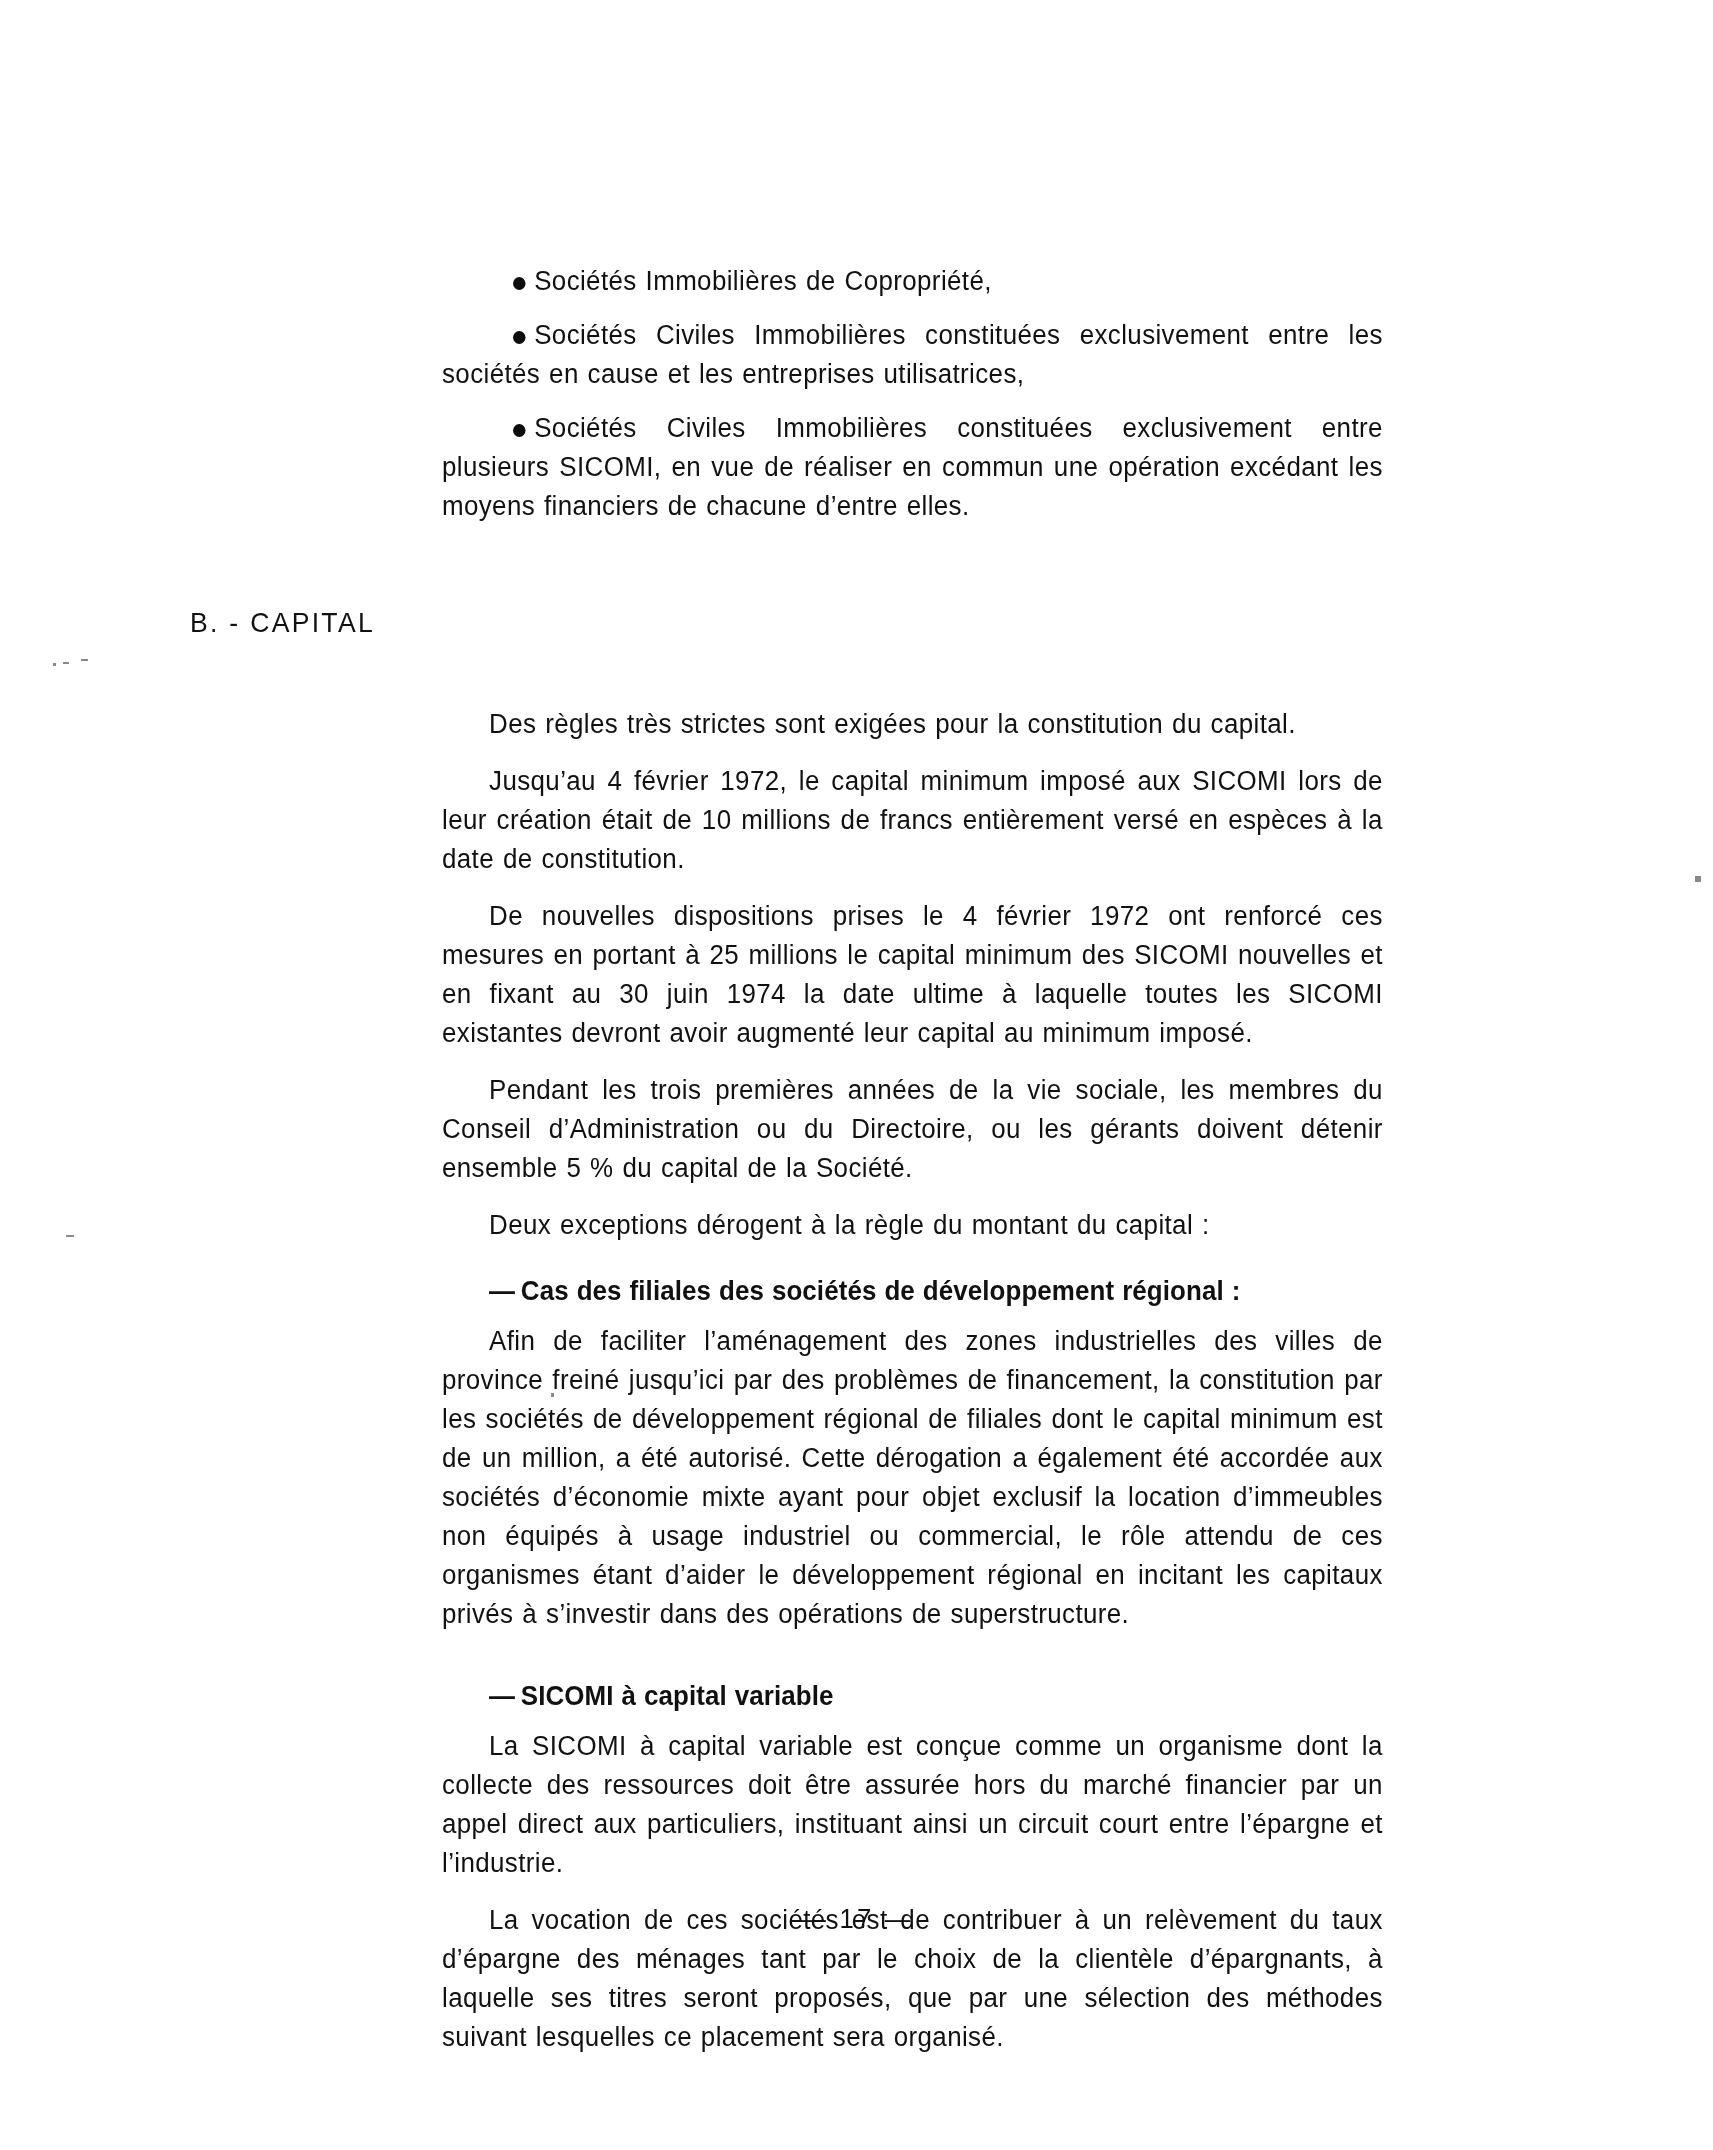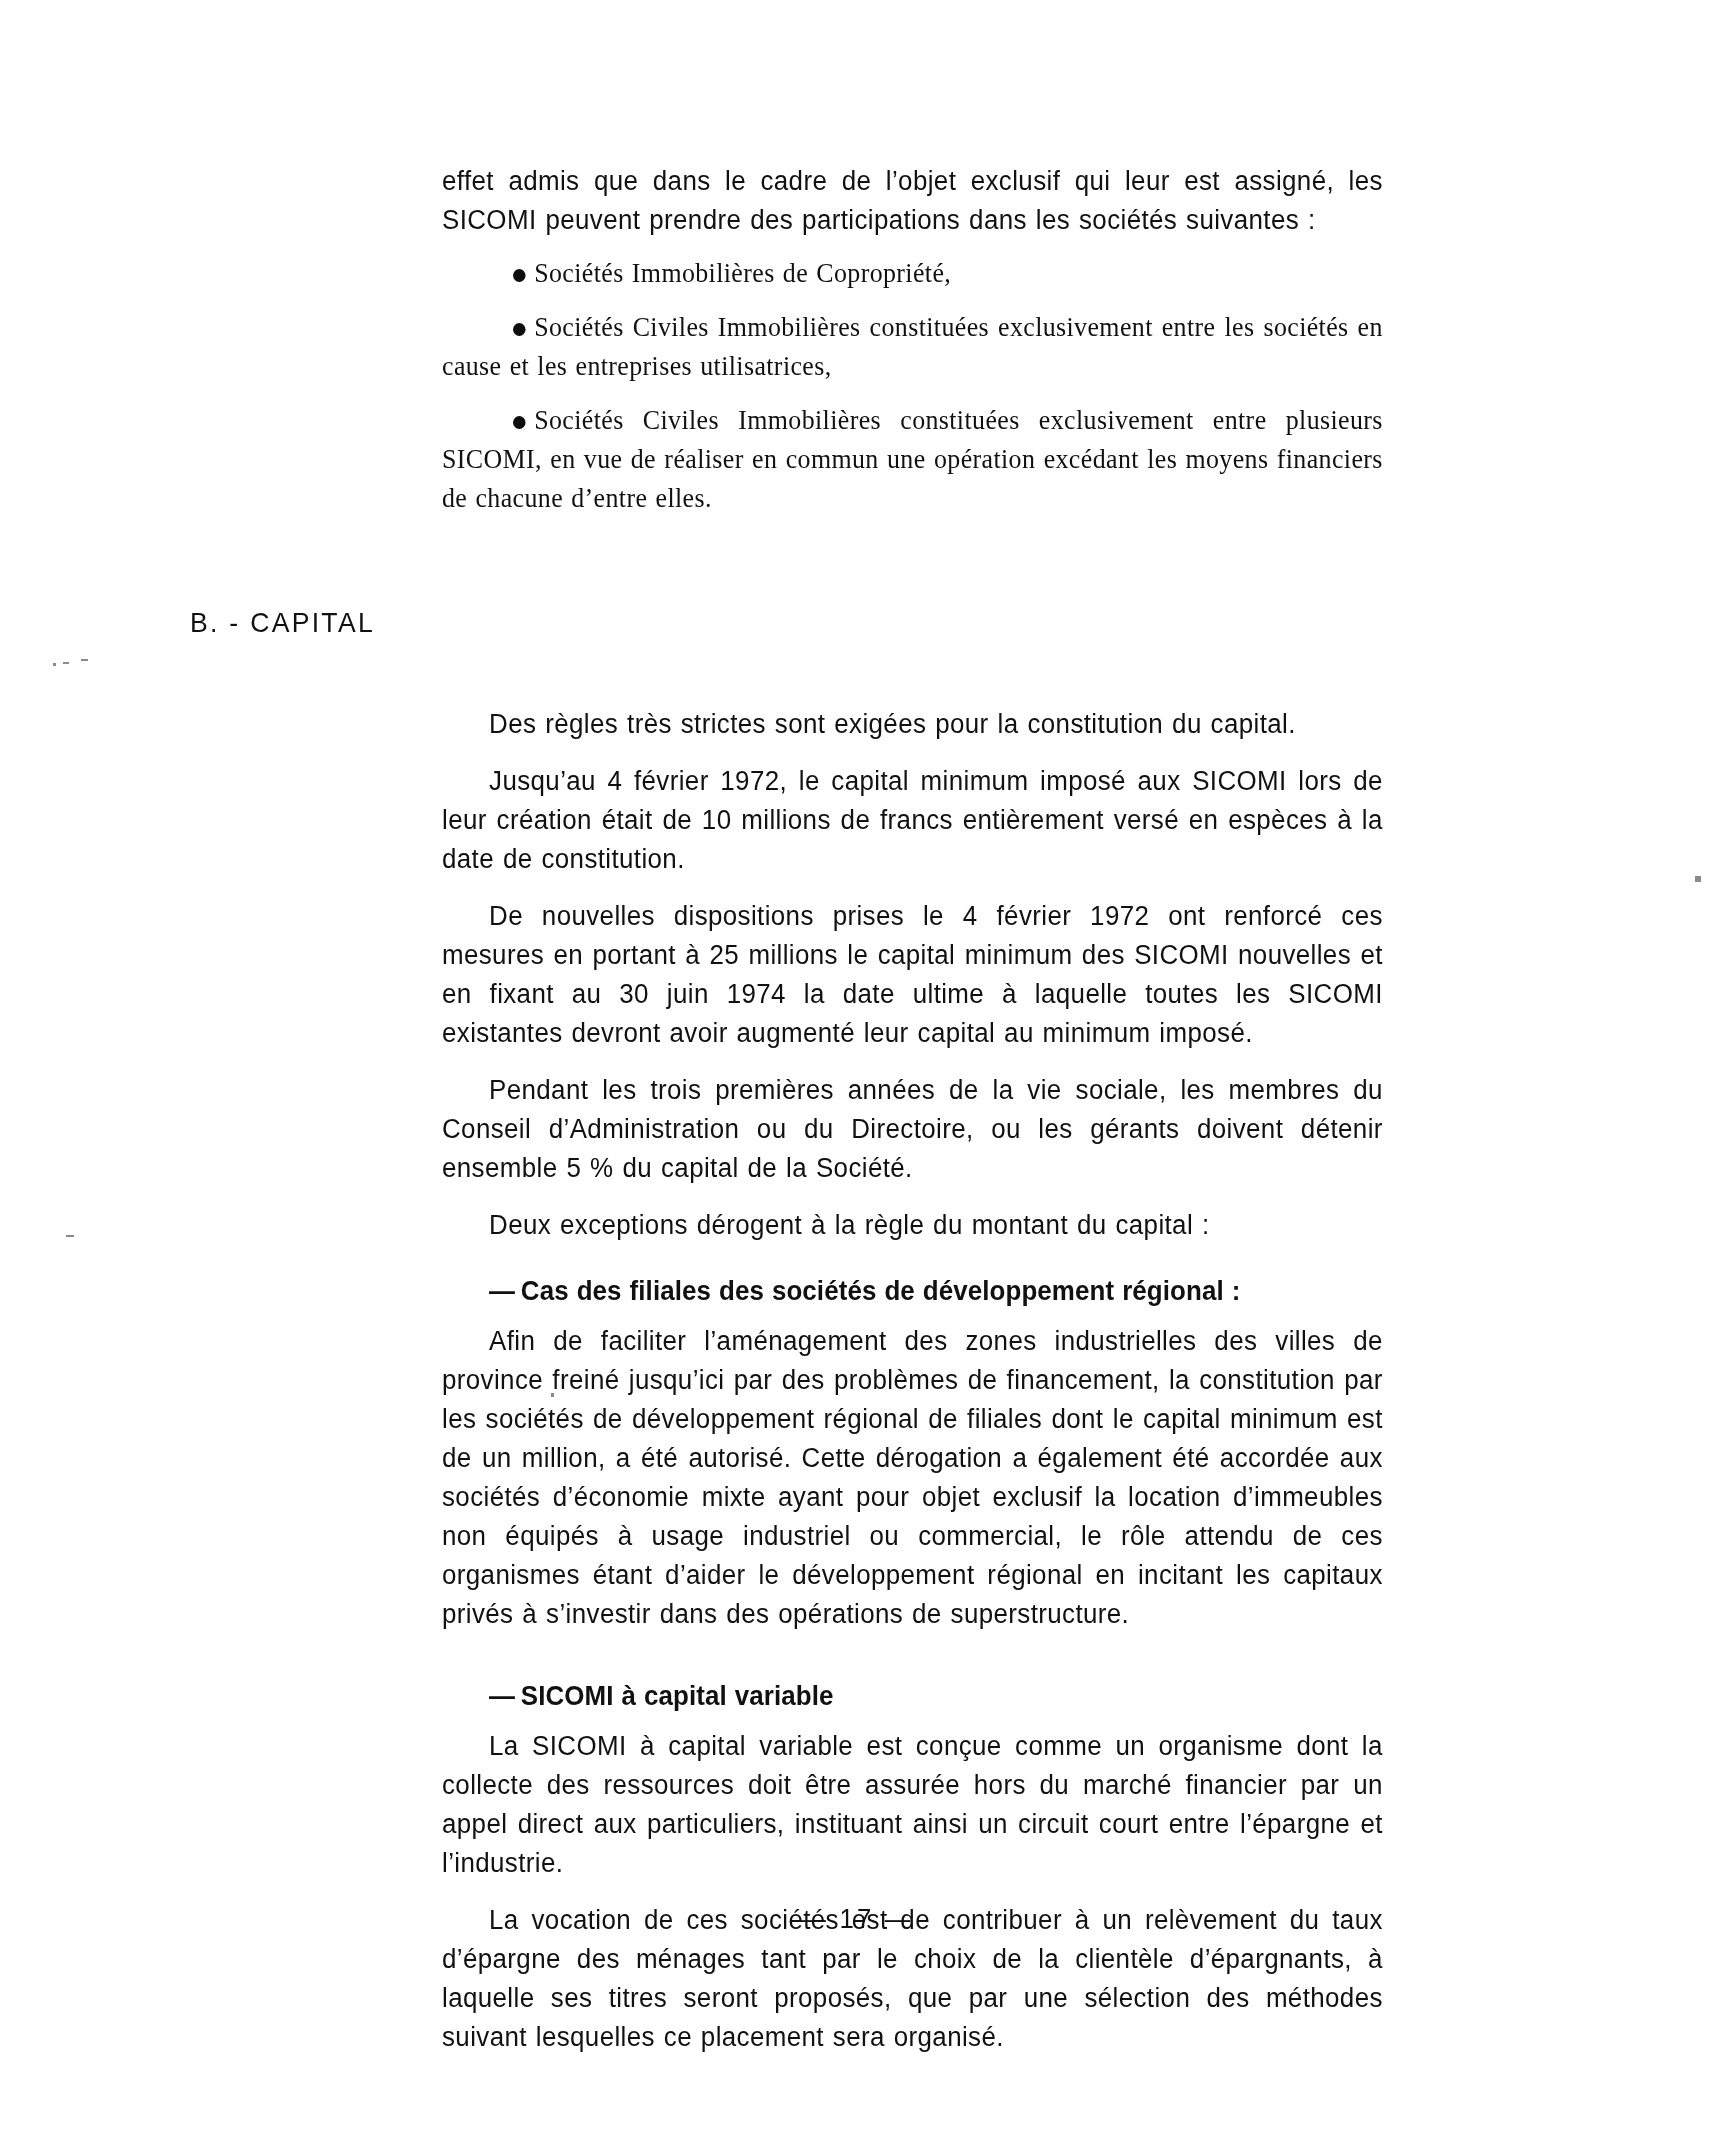--- a/index.html
+++ b/index.html
@@ -135,25 +135,22 @@
     position: absolute;
     background: #2a2a2a;
     opacity: 0.55;
   }
 </style>
 </head>
 <body>
 
 <div class="page">
 
-  <div class="col" style="top:162px;">
-    <p class="para nofirst">effet admis que dans le cadre de l’objet exclusif qui leur est assigné, les SICOMI peuvent prendre des participations dans les sociétés suivantes :</p>
-  </div>
-
-  <ul class="col bullets" style="top:254px;font-family:Liberation Serif, serif;">
+
+  <ul class="col bullets" style="top:262px;">
     <li class="bullet-item">
       <span class="dot"></span>
       <span class="btext">Sociétés Immobilières de Copropriété,</span>
     </li>
     <li class="bullet-item">
       <span class="dot"></span>
       <span class="btext">Sociétés Civiles Immobilières constituées exclusivement entre les sociétés en cause et les entreprises utilisatrices,</span>
     </li>
     <li class="bullet-item">
       <span class="dot"></span>

